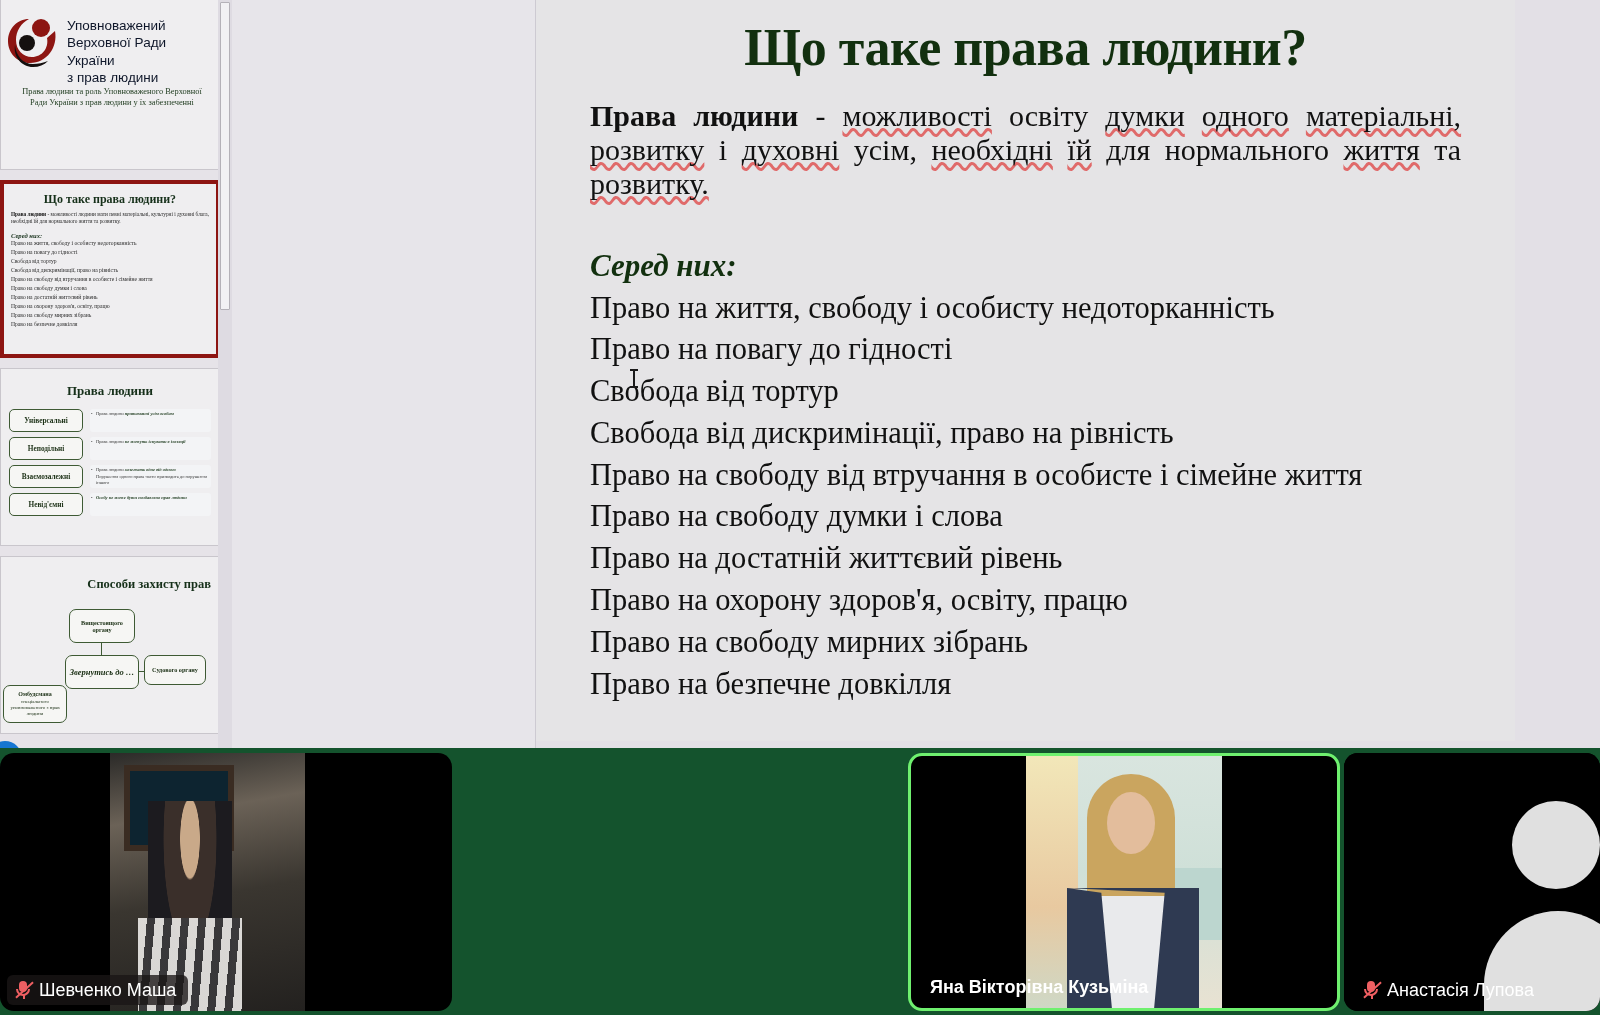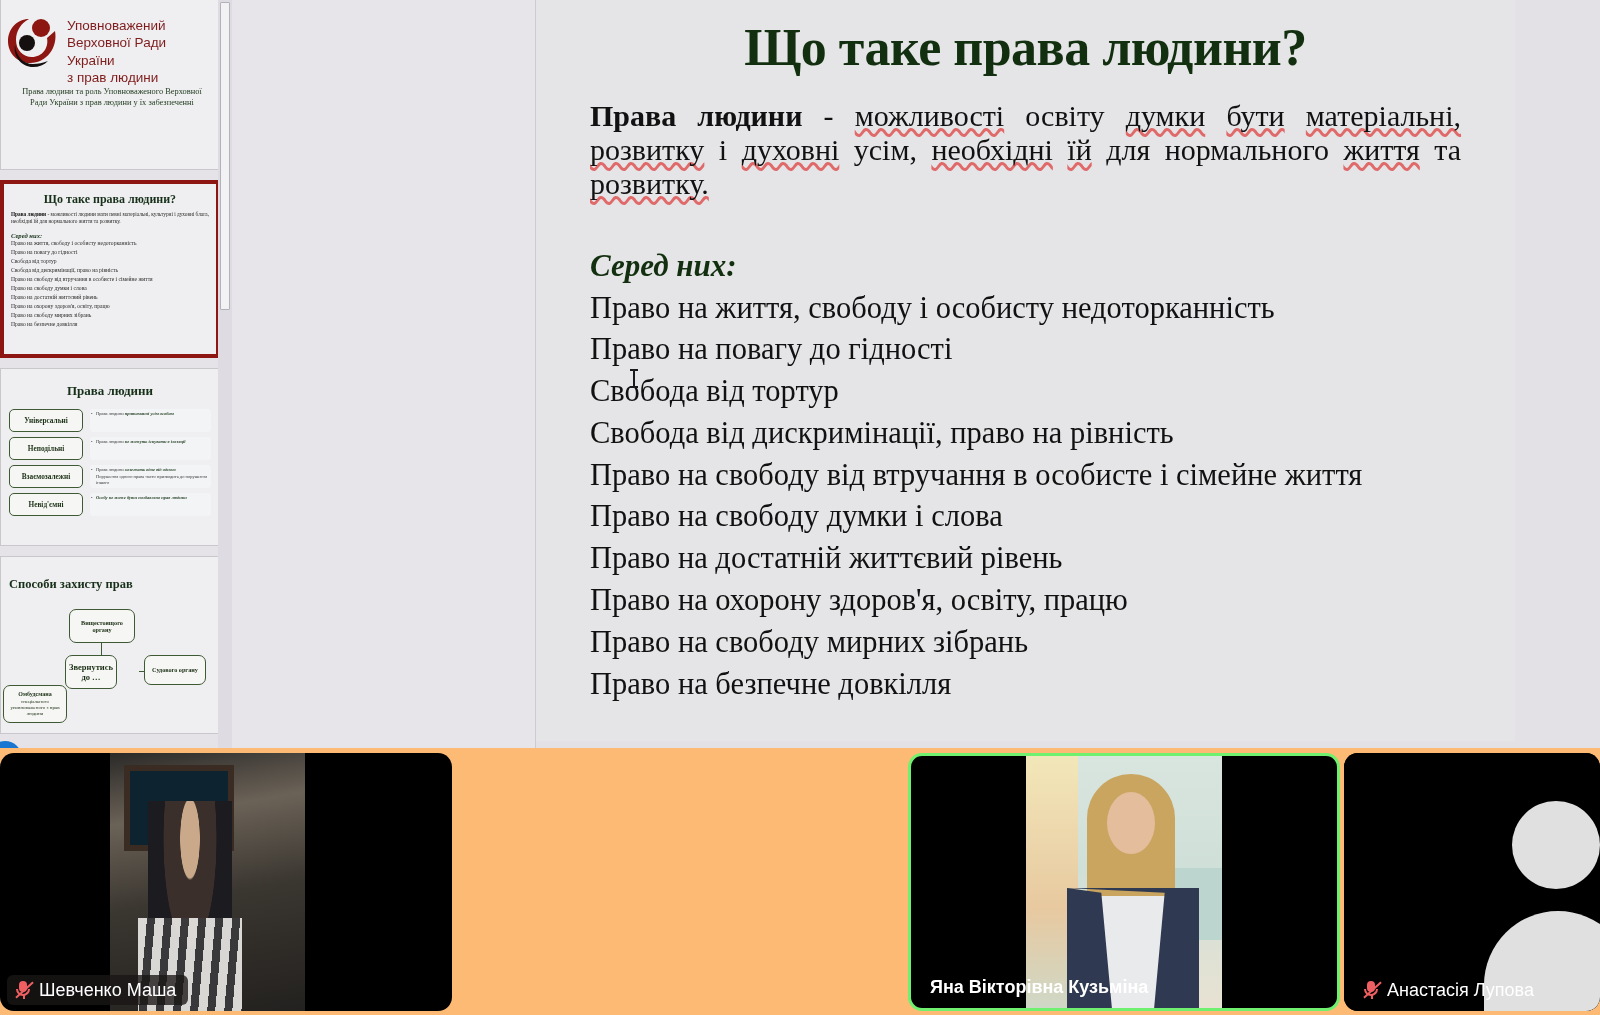--- a/index.html
+++ b/index.html
@@ -22,21 +22,21 @@
   .thumb {
     position:absolute; left:0; width:220px; background:#eceaee;
     border:1px solid #c9c6cc; overflow:hidden;
   }
   .thumb.selected { border:4px solid #8d1512; }
 
   
   #thumb-1 { top:-12px; height:182px; background:#efeef0; }
   .t1-logo { position:absolute; left:6px; top:22px; width:54px; height:62px; }
   .t1-title { position:absolute; left:66px; top:28px; width:150px;
-     font-size:13.5px; line-height:1.28; color:#7f1d1d; }
+     font-size:13.5px; line-height:1.28; color:#0f172a; }
   .t1-sub { position:absolute; left:12px; top:97px; width:198px;
      text-align:center; font-family:"Liberation Serif", serif; font-weight:normal;
      font-size:8.4px; line-height:1.35; color:#1d3a1d; }
 
   
   #thumb-2 { top:180px; height:178px; }
   .t2-inner { position:absolute; inset:0; background:#efeef0; padding:5px 7px; }
   .t2-title { text-align:center; font-family:"Liberation Serif", serif;
      font-weight:bold; font-size:12px; color:#16301a; margin-top:3px; }
   .t2-para { font-family:"Liberation Serif", serif; font-size:5.3px;
@@ -60,28 +60,28 @@
   .t3-note { margin-left:7px; flex:1; height:23px; background:#f3f4f6;
      border-radius:3px; padding:2px 3px 0 6px;
      font-family:"Liberation Serif", serif; font-size:4.5px; line-height:1.45;
      color:#3a3a3a; position:relative; }
   .t3-note i { font-style:italic; font-weight:bold; color:#1d3a1d; }
   .t3-bullet::before { content:"•"; position:absolute; left:1px; color:#3a3a3a; }
 
   
   #thumb-4 { top:556px; height:178px; }
   .t4-inner { position:absolute; inset:0; background:#efeef0; padding:6px 8px; }
-  .t4-title { text-align:left; font-family:"Liberation Serif", serif;
+  .t4-title { text-align:right; font-family:"Liberation Serif", serif;
      font-weight:bold; font-size:12.5px; color:#16301a; margin:14px 0 0; }
   .t4-box { position:absolute; border:1.4px solid #3e5a34; border-radius:7px;
      background:#f6f6f4; display:flex; align-items:center; justify-content:center;
      text-align:center; font-family:"Liberation Serif", serif; font-weight:bold;
      color:#1a2f14; line-height:1.2; }
   #t4-top { left:68px; top:52px; width:66px; height:34px; font-size:6.2px; padding:2px; }
-  #t4-mid { left:64px; top:98px; width:52px; height:34px; font-size:8.5px; }
+  #t4-mid { left:64px; top:98px; width:74px; height:34px; font-size:8.5px;font-style:italic; }
   #t4-right { left:143px; top:98px; width:62px; height:30px; font-size:6.2px; padding:2px; }
   #t4-left { left:2px; top:128px; width:64px; height:38px; font-size:5px;
      flex-direction:column; padding:3px 2px; font-weight:normal; }
   #t4-left b { font-size:6px; display:block; margin-bottom:1px; }
   .t4-line { position:absolute; background:#3e5a34; }
 
   
   #thumb-scroll-track { position:absolute; right:0; top:0; width:14px; height:748px;
      background:#dedbe2; }
   #thumb-scroll-thumb { position:absolute; right:2px; top:2px; width:10px; height:308px;
@@ -134,21 +134,21 @@
   
   #caret { position:absolute; left:633px; top:369px; width:2px; height:19px;
      background:#1a1a1a; }
   #caret::before, #caret::after { content:""; position:absolute; left:-3px;
      width:8px; height:2px; background:#1a1a1a; }
   #caret::before { top:0; }
   #caret::after { bottom:0; }
 
   
   #video-strip { position:absolute; left:0; top:748px; width:1600px; height:267px;
-     background:#fdba74; }
+     background:#14532d; }
   .tile { position:absolute; top:5px; height:258px; border-radius:14px;
      overflow:hidden; background:#000; }
   .tile.active { border:3px solid #6ff06f; }
   .tile-video { position:absolute; inset:0; }
   .namebar { position:absolute; left:7px; bottom:6px; height:30px;
      display:flex; align-items:center; gap:7px; padding:0 12px 0 8px;
      background:rgba(26,22,22,0.78); border-radius:6px;
      color:#fff; font-size:18px; white-space:nowrap; }
   .namebar.plain { background:transparent; padding-left:12px; }
   .mic-muted { width:17px; height:20px; position:relative; flex:none; }
@@ -309,21 +309,21 @@
 
     <div id="slide">
       <div class="slide-title">Що таке права людини?</div>
 
       <div class="slide-para">
         <b>Права людини</b>
         <span>-</span>
         <span class="sq">можливості</span>
         <span>освіту</span>
         <span class="sq">думки</span>
-        <span class="sq">бути</span>
+        <span class="sq">одного</span>
         <span class="sq">матеріальні,</span>
         <span class="sq">розвитку</span>
         <span>і</span>
         <span class="sq">духовні</span>
         <span>усім,</span>
         <span class="sq">необхідні</span>
         <span class="sq">їй</span>
         <span>для</span>
         <span>нормального</span>
         <span class="sq">життя</span>

